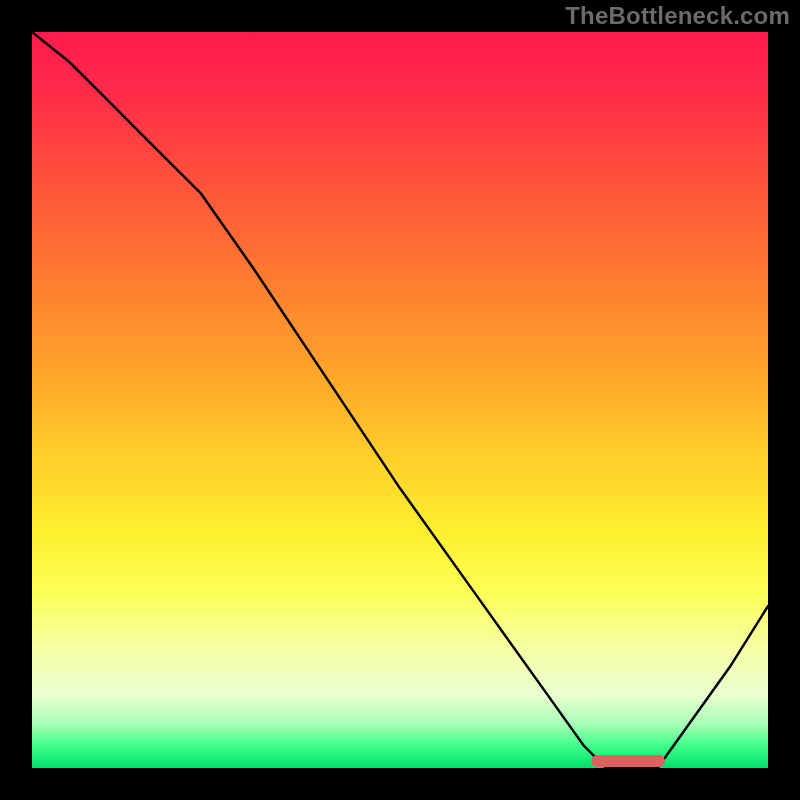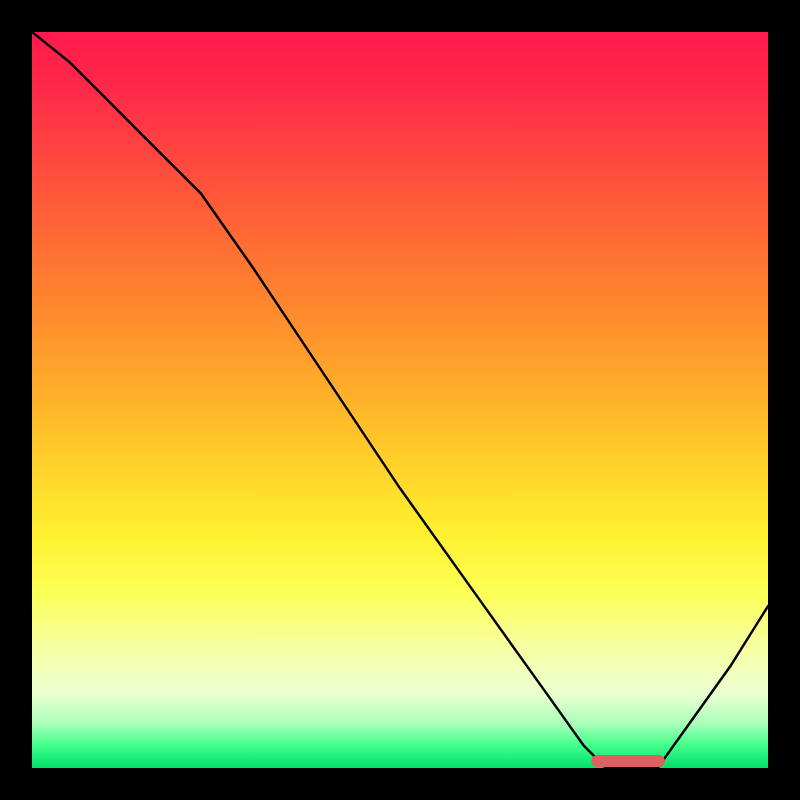--- a/index.html
+++ b/index.html
@@ -60,20 +60,21 @@
     width: 100%;
     height: 100%;
     pointer-events: none;
   }
 </style>
 </head>
 <body>
 
 <div class="outer">
 
+  <div class="watermark">TheBottleneck.com</div>
 
   <div class="plot">
     <svg class="curve" viewBox="0 0 740 740" preserveAspectRatio="none">
       <path d="M0.0 0.0 L37.0 29.6 L74.0 66.6 L111.0 103.6 L148.0 140.6 L170.2 162.8 L222.0 236.8 L296.0 347.8 L370.0 458.8 L444.0 562.4 L518.0 666.0 L555.0 717.8 L577.2 740.0 L606.8 740.0 L629.0 740.0 L666.0 688.2 L703.0 636.4 L740.0 577.2" fill="none" stroke="#000" stroke-width="2.5" stroke-linejoin="round" stroke-linecap="round"></path>
       <rect x="562.4" y="727.0" width="74.0" height="12.0" rx="6" ry="6" fill="#e06060"></rect>
     </svg>
   </div>
 
 </div>
 

